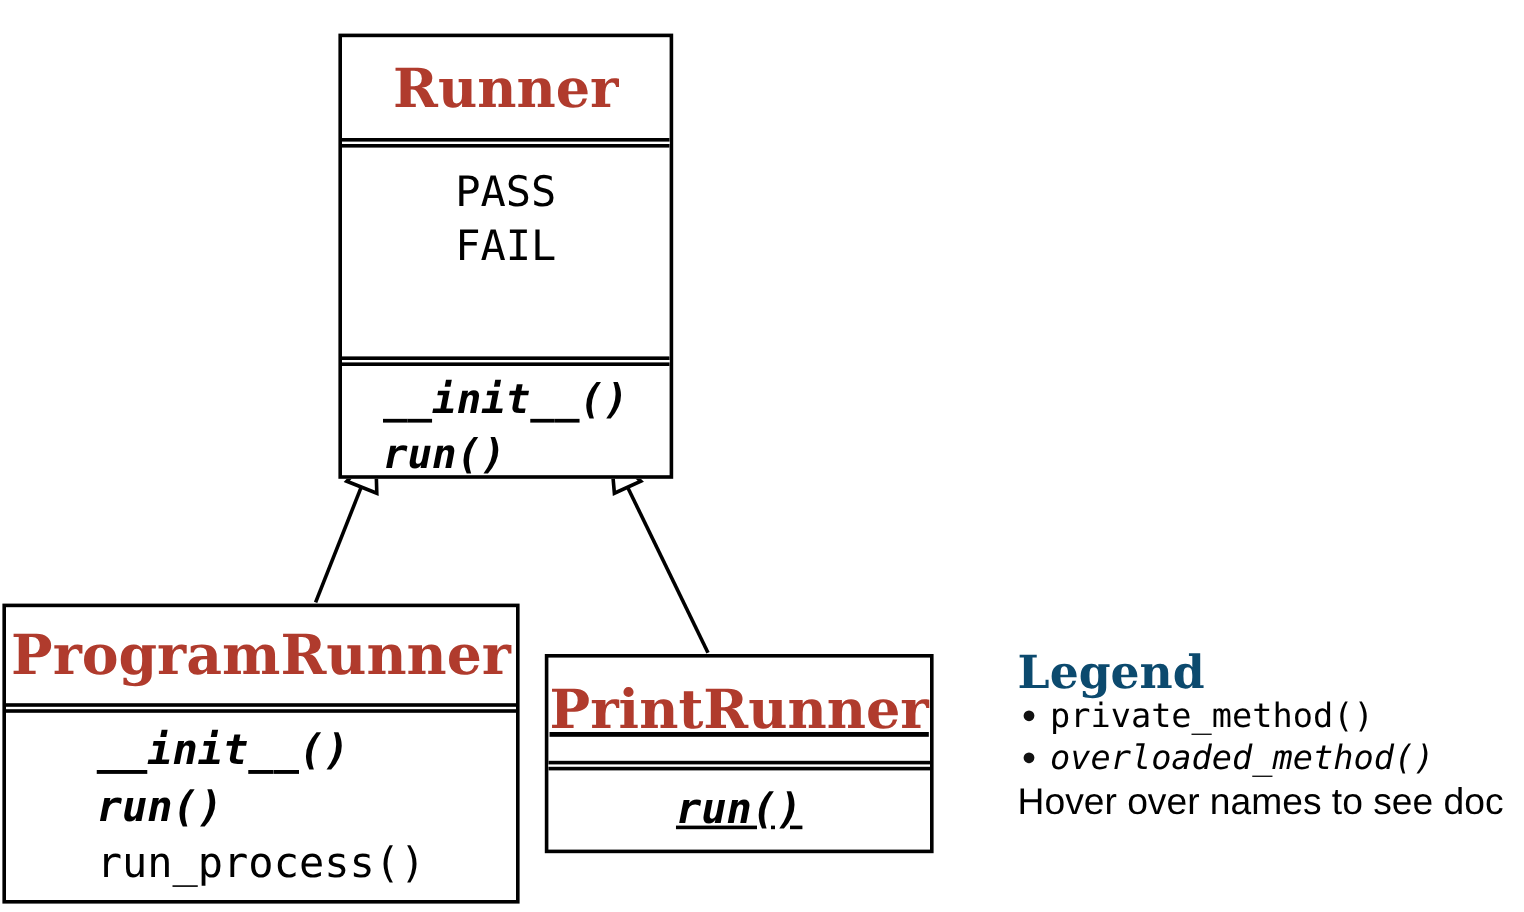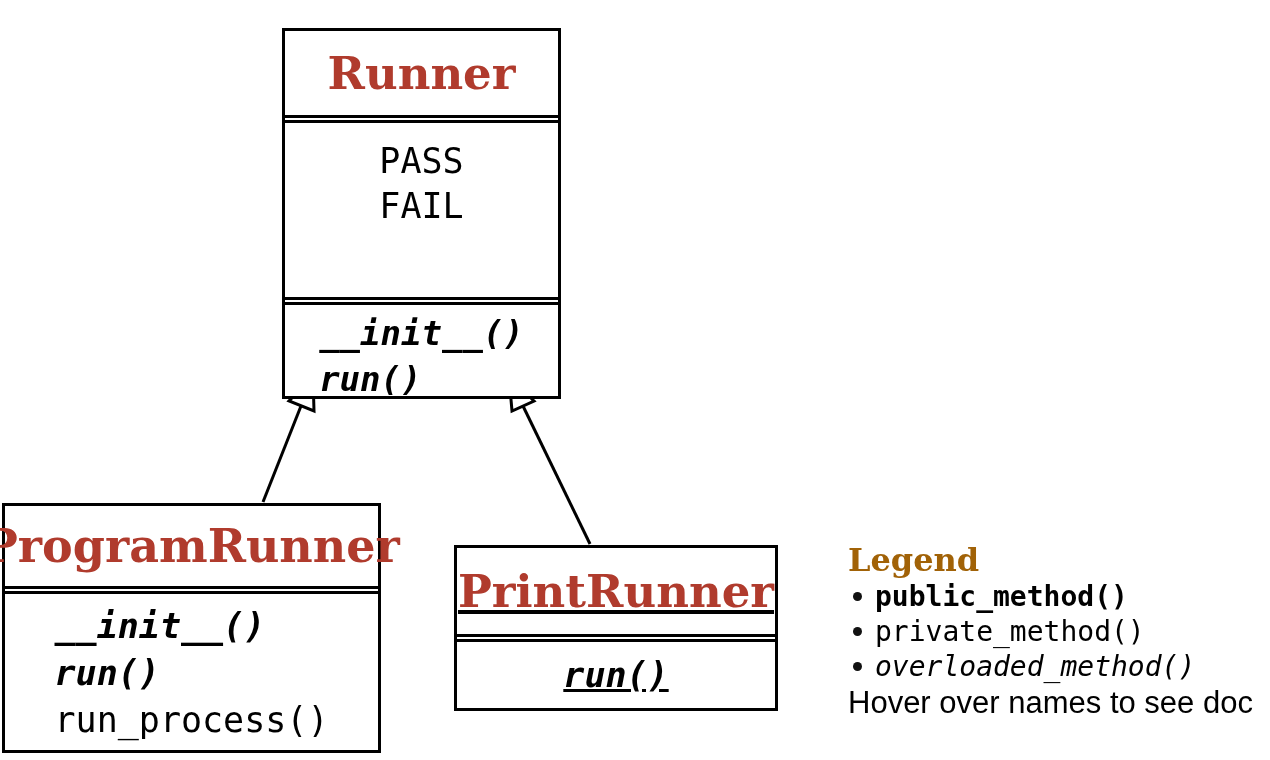--- a/index.html
+++ b/index.html
@@ -49,21 +49,21 @@
   }
   .cmp .lines { text-align: left; }
   .m-po { font-weight: bold; font-style: italic; }   
   .m-pr { font-weight: normal; font-style: normal; text-align: right; } 
 
   #box-runner { left: 282px; top: 4px; width: 279px; height: 371px; margin-top: 24px; }
   #box-runner .title   { flex: 0 0 84px; font-size: 45px; }
   #box-runner .attrs   { flex: 0 0 158px; font-size: 35px; line-height: 45px; padding-top: 16px; }
   #box-runner .methods { flex: 1 1 auto; font-size: 34px; line-height: 46px; padding-top: 5px; }
 
-  #box-program { left: 2px; top: 503px; width: 379px; height: 250px; }
+  #box-program { left: 2px; top: 503px; width: 431px; height: 250px; }
   #box-program .title   { flex: 0 0 80px; font-size: 46px; }
   #box-program .methods { flex: 1 1 auto; font-size: 35px; line-height: 47px; padding-top: 9px; }
 
   #box-print { left: 454px; top: 545px; width: 324px; height: 166px; text-decoration: underline; }
   #box-print .title   { flex: 0 0 86px; font-size: 45px; }
   #box-print .methods { flex: 1 1 auto; font-size: 35px; line-height: 44px; padding-top: 11px; }
 
   
   #arrows {
     position: absolute;
@@ -79,22 +79,22 @@
   #legend {
     position: absolute;
     left: 848px;
     top: 541px;
     width: 420px;
     color: #000;
   }
   #legend .legend-title {
     font-family: "DejaVu Serif", serif;
     font-weight: bold;
-    color: #a16207;
-    font-size: 32px;
+    color: #0c4a6e;
+    font-size: 38px;
     line-height: 38px;
   }
   .legend-item {
     display: flex;
     align-items: center;
     font-family: "DejaVu Sans Mono", monospace;
     font-size: 28px;
     line-height: 35px;
   }
   .bullet {
@@ -168,24 +168,20 @@
       <div class="lines">
         <div class="m-po">run()</div>
       </div>
     </div>
   </div>
 
   <div id="legend">
     <div class="legend-title">Legend</div>
     <div class="legend-item">
       <span class="bullet"></span>
-      <span class="leg-public">public_method()</span>
-    </div>
-    <div class="legend-item">
-      <span class="bullet"></span>
       <span class="leg-private">private_method()</span>
     </div>
     <div class="legend-item">
       <span class="bullet"></span>
       <span class="leg-overloaded">overloaded_method()</span>
     </div>
     <div class="legend-note">Hover over names to see doc</div>
   </div>
 
 </div>

